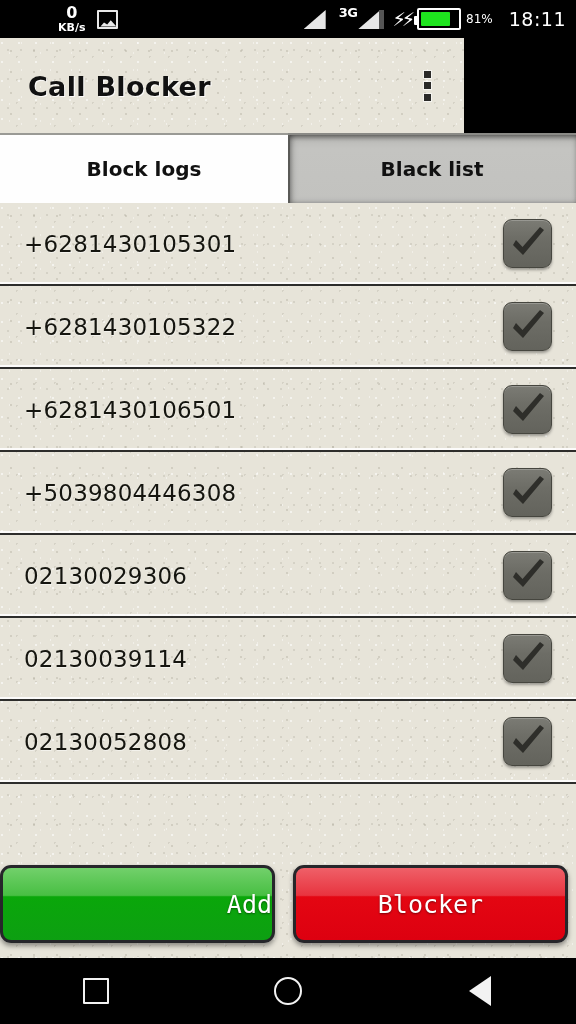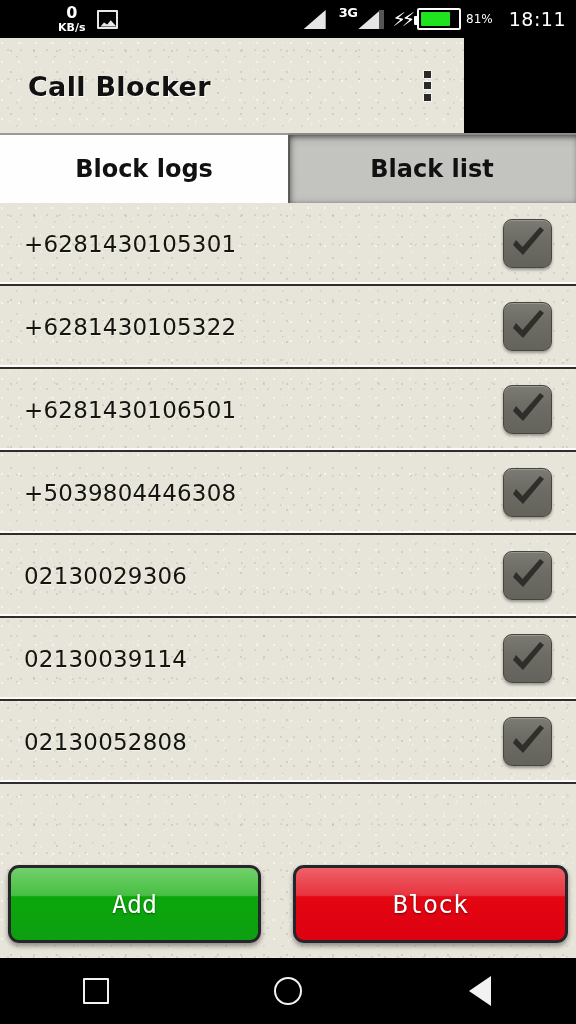--- a/index.html
+++ b/index.html
@@ -92,21 +92,21 @@
     box-shadow: 0 0 0 1px rgba(255,255,255,.6);
   }
 
   
   .tabs{
     position:absolute; left:0; top:133px; width:576px; height:70px;
     display:flex; background:#cfcfcf;
   }
   .tab{
     position:relative; display:flex; align-items:center; justify-content:center;
-    font-size:24px; font-weight:700; color:#111; cursor:pointer;
+    font-size:20px; font-weight:700; color:#111; cursor:pointer;
     font-family:"DejaVu Sans", sans-serif;
     border-top:2px solid #8a8a86;
   }
   .tab.active{
     width:288px; background:#fefefe; border-top-color:#9a9a95;
     box-shadow: inset 0 2px 0 rgba(255,255,255,.9);
     z-index:2;
   }
   .tab.inactive{
     width:288px;
@@ -152,22 +152,23 @@
   .btn{
     position:absolute; top:7px; height:78px; border-radius:11px;
     display:flex; align-items:center; justify-content:center;
     font-family:"DejaVu Sans Mono", monospace;
     font-size:25px; color:#fff; cursor:pointer;
     border:3px solid #26262a;
     text-shadow: 0 1px 2px rgba(0,0,0,.45);
     box-shadow: 0 3px 5px rgba(0,0,0,.4);
   }
   .btn-add{
-    left:8px; width:253px;
+    left:0; width:275px;
     background:linear-gradient(180deg,#72d06b 0%, #48bf43 38%, #0aa70a 40%, #0d9f12 100%);
+    justify-content:flex-end;
   }
   .btn-del{
     left:293px; width:275px;
     background:linear-gradient(180deg,#ef6068 0%, #e8343f 38%, #e40612 40%, #dd0010 100%);
   }
 
   
   .navbar{
     position:absolute; left:0; bottom:0; width:576px; height:66px;
     background:#000; display:flex; align-items:center; justify-content:space-around;
@@ -287,21 +288,21 @@
           </svg>
         </div>
       </div>
     </div>
 
   <div class="btnbar paper">
     <div class="btn btn-add">
       <span>Add</span>
     </div>
     <div class="btn btn-del">
-      <span>Block</span>
+      <span>Blocker</span>
     </div>
   </div>
 
   <div class="navbar">
     <div class="nav-btn">
         <div class="nav-square"></div>
       </div>
     <div class="nav-btn">
         <div class="nav-circle"></div>
       </div>

